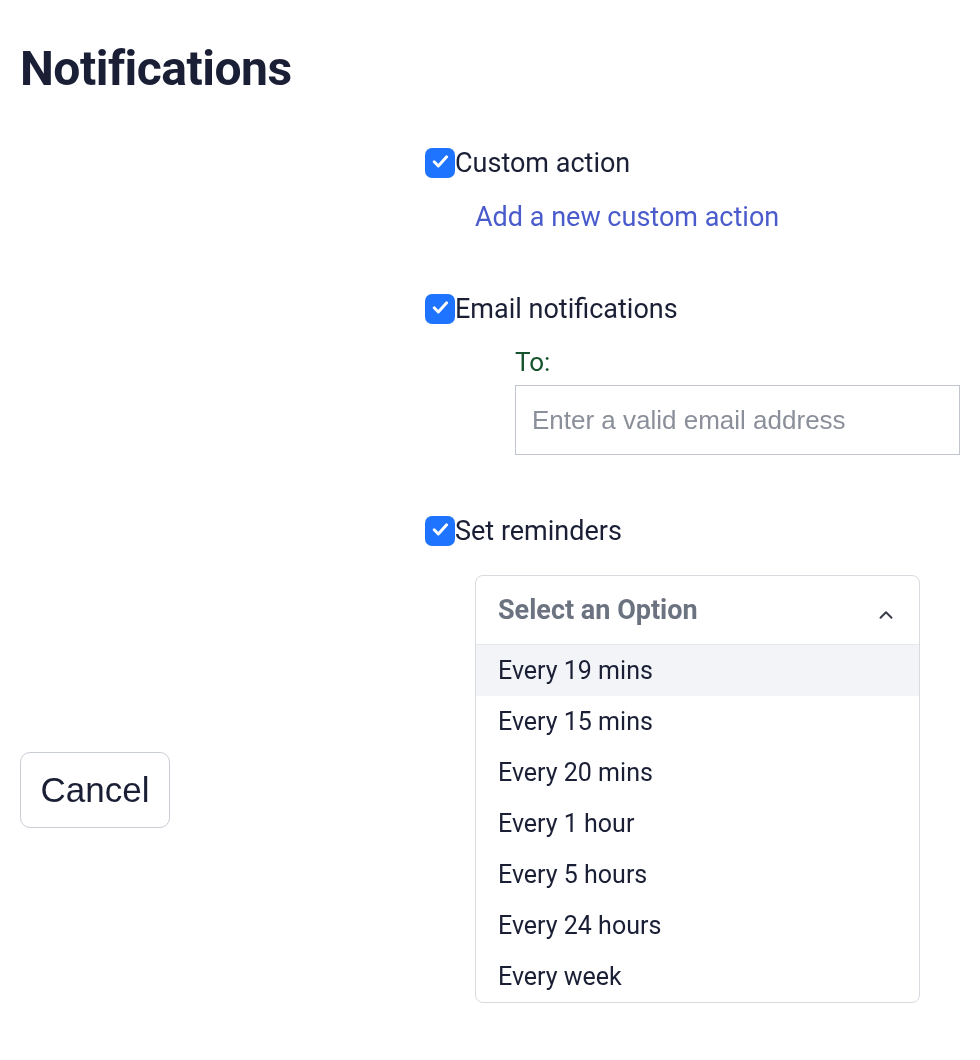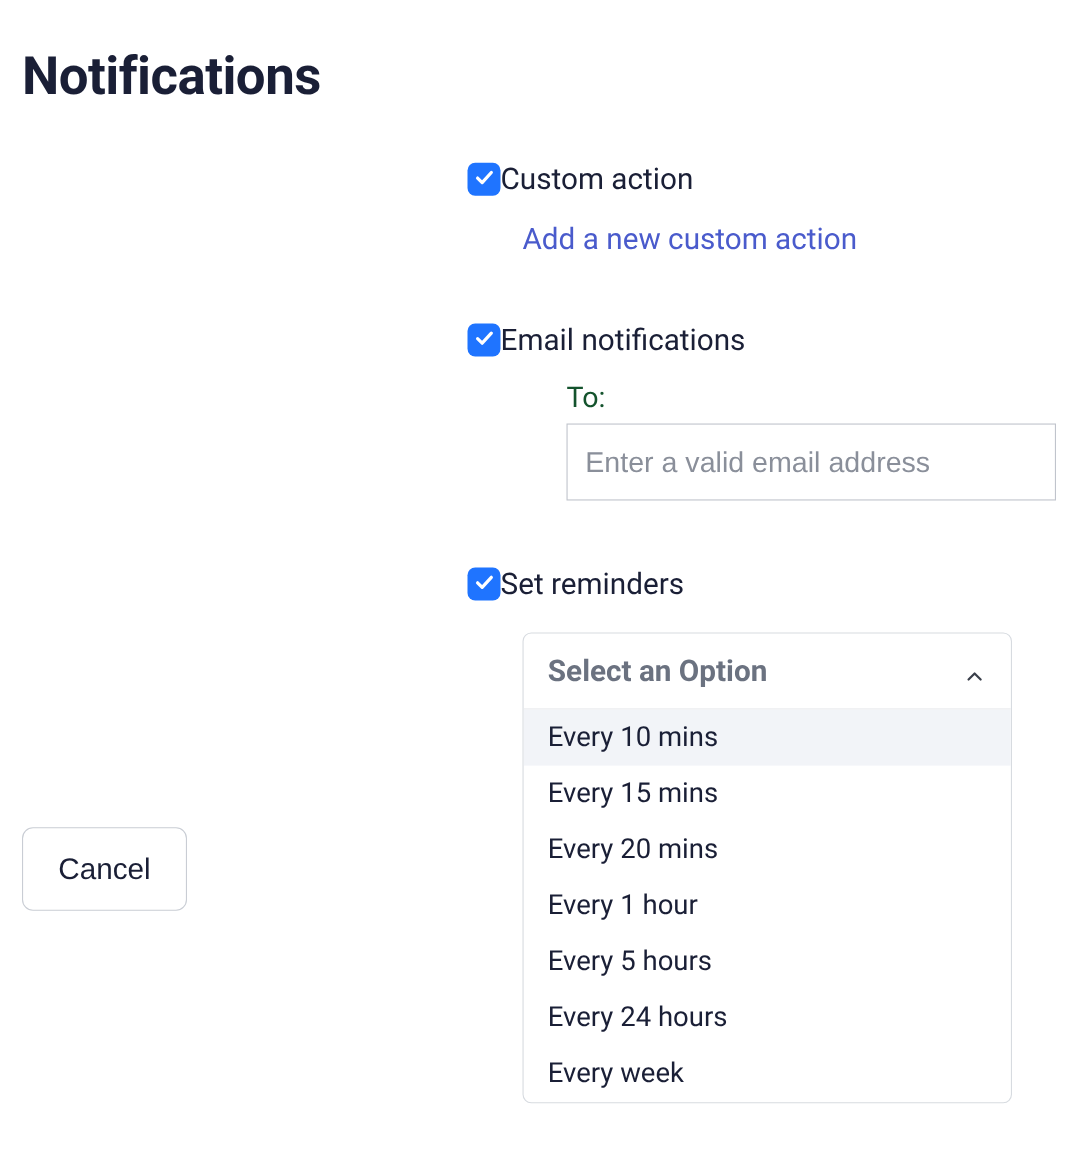--- a/index.html
+++ b/index.html
@@ -139,21 +139,21 @@
     }
     .cancel-button {
       position: absolute;
       left: 20px;
       top: 752px;
       width: 150px;
       height: 76px;
       border: 1px solid #c9cdd4;
       border-radius: 10px;
       background: #ffffff;
-      font-size: 27px;
+      font-size: 35px;
       color: #1a1f36;
       cursor: pointer;
       display: flex;
       align-items: center;
       justify-content: center;
     }
   </style>
 </head>
 <body>
 
@@ -205,21 +205,21 @@
   <div class="select-wrap">
     <div class="select-header">
       <span class="select-placeholder">Select an Option</span>
       <span class="chevron-up">
         <svg viewBox="0 0 24 24">
             <polyline points="6 15 12 9 18 15"></polyline>
           </svg>
       </span>
     </div>
     <div class="select-options">
-      <div class="select-option highlighted">Every 10 mins</div>
+      <div class="select-option highlighted">Every 19 mins</div>
       <div class="select-option">Every 15 mins</div>
       <div class="select-option">Every 20 mins</div>
       <div class="select-option">Every 1 hour</div>
       <div class="select-option">Every 5 hours</div>
       <div class="select-option">Every 24 hours</div>
       <div class="select-option">Every week</div>
     </div>
   </div>
 
 </div>

